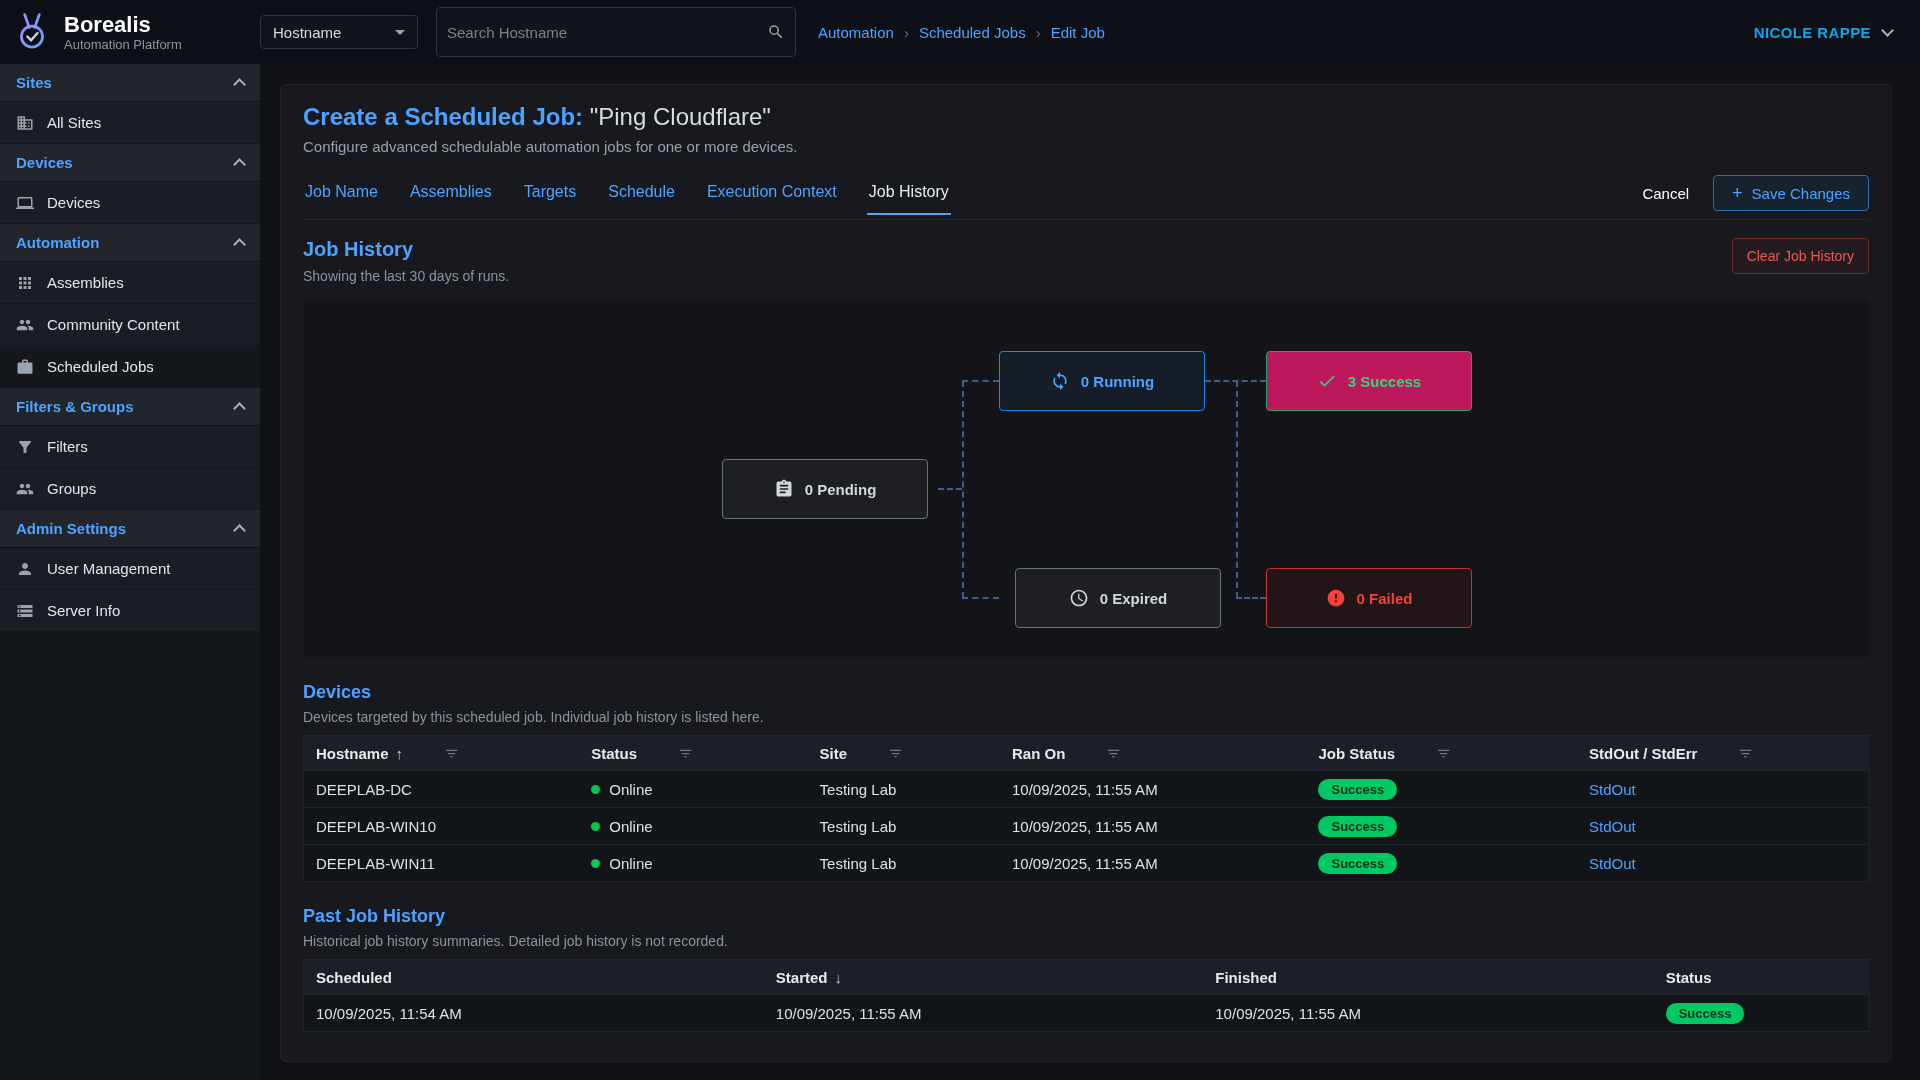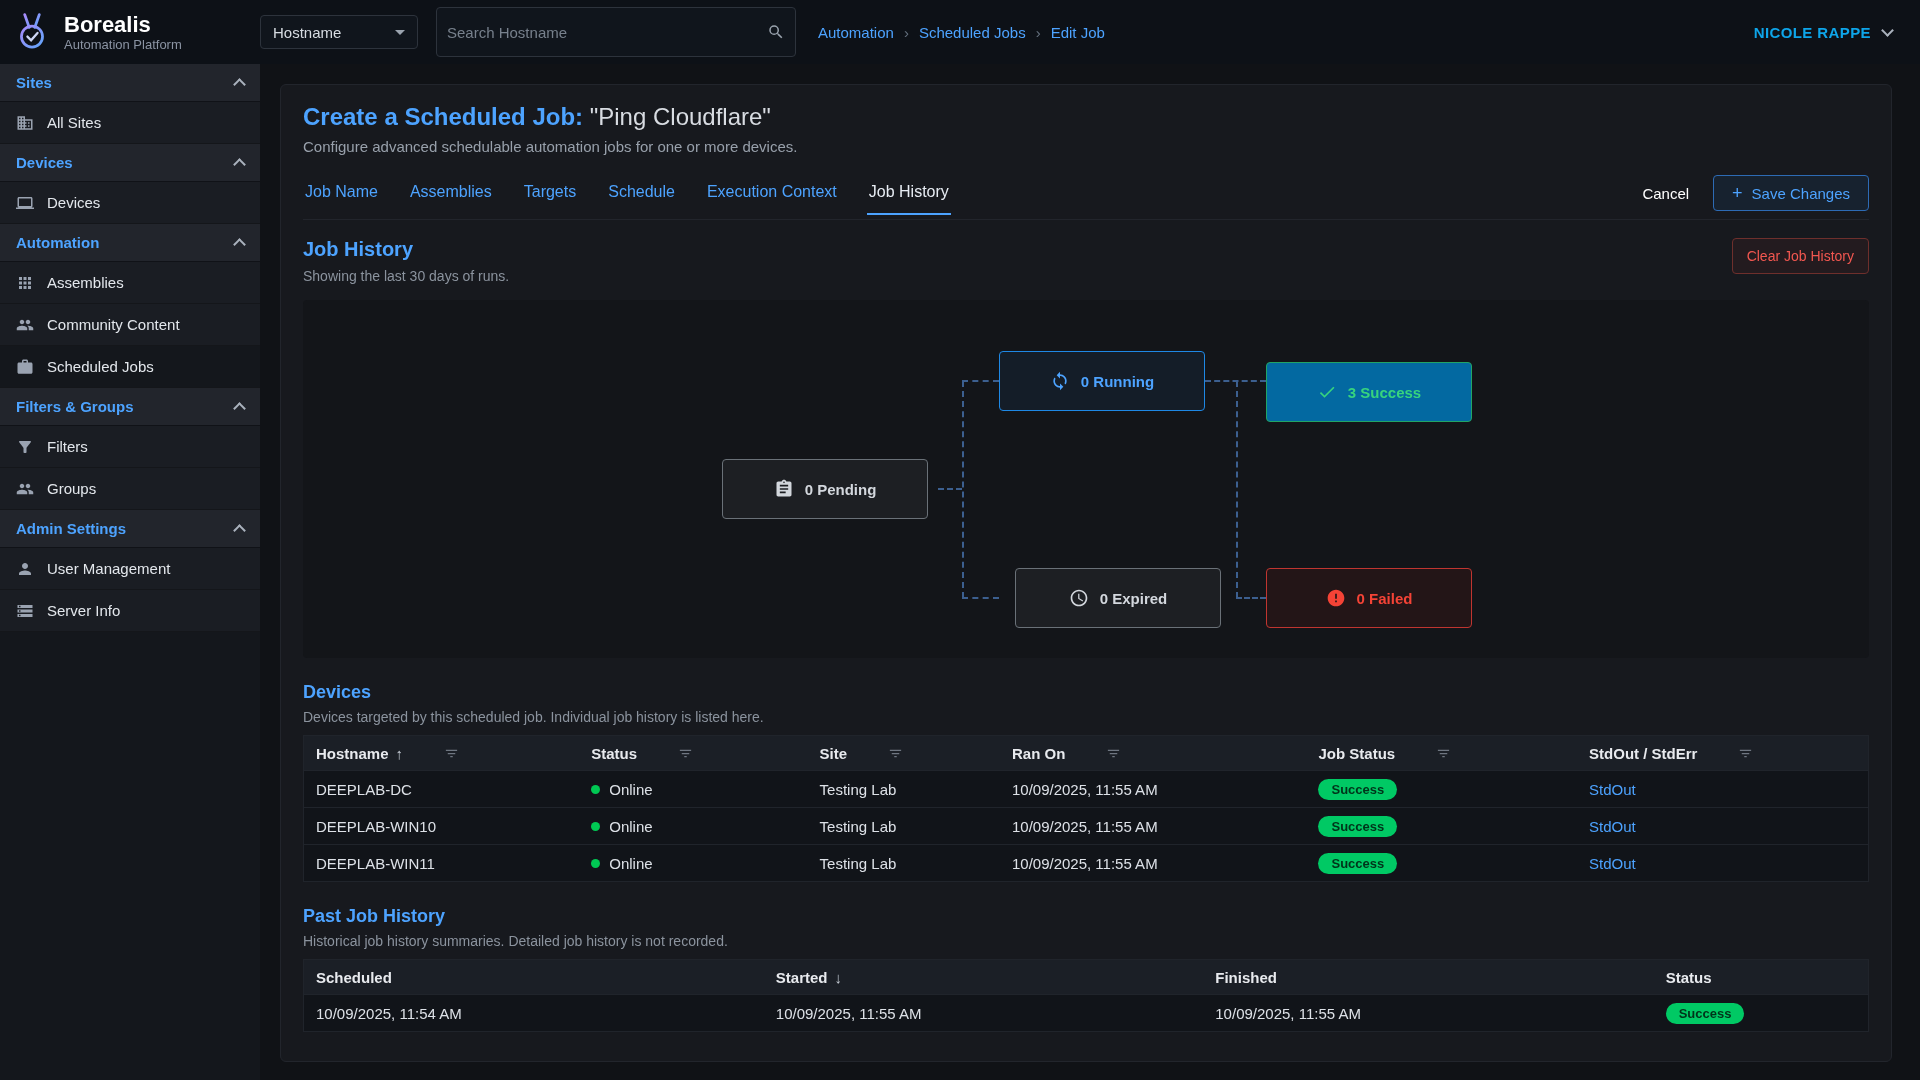--- a/index.html
+++ b/index.html
@@ -64,21 +64,21 @@
   .clear-btn { margin-left: auto; color: #f25750; border: 1px solid #6e2f2c; background: rgba(244,67,54,0.06);
     padding: 9px 14px; border-radius: 4px; font-size: 14px; cursor: pointer; font-family: "Liberation Sans", sans-serif; }
 
   
   .flow-panel { position: relative; margin-top: 16px; height: 358px; background: #131519; border-radius: 4px; }
   .flow-box { position: absolute; width: 206px; height: 60px; display: flex; align-items: center; justify-content: center;
     gap: 11px; border-radius: 4px; font-size: 15px; font-weight: bold; }
   .flow-icon { width: 20px; height: 20px; flex-shrink: 0; }
   .fb-neutral { background: #1d1f23; border: 1px solid #6a7178; color: #d3d7dd; }
   .fb-running { background: #141d28; border: 1px solid #1e88e5; color: #4da3ff; left: 696px; top: 51px; }
-  .fb-success { background: #0369a1; border: 1px solid #21a566; color: #37d47e; left: 963px; top: 62px; }
+  .fb-success { background: #be185d; border: 1px solid #21a566; color: #37d47e; left: 963px; top: 51px; }
   .fb-expired { left: 712px; top: 268px; }
   .fb-failed { background: #231517; border: 1px solid #c03530; color: #f44336; left: 963px; top: 268px; }
   .fb-pending { left: 419px; top: 159px; }
   .conn-h { position: absolute; border-top: 2px dashed #3c5f8f; height: 0; }
   .conn-v { position: absolute; border-left: 2px dashed #3c5f8f; width: 0; }
 
   
   .sub-heading { color: #4da3ff; font-size: 18px; font-weight: bold; margin-top: 24px; }
   .sub-desc { color: #8b939e; font-size: 14px; margin-top: 6px; }
   .grid-table { margin-top: 10px; width: 100%; border: 1px solid #20242b; border-bottom: none; }

